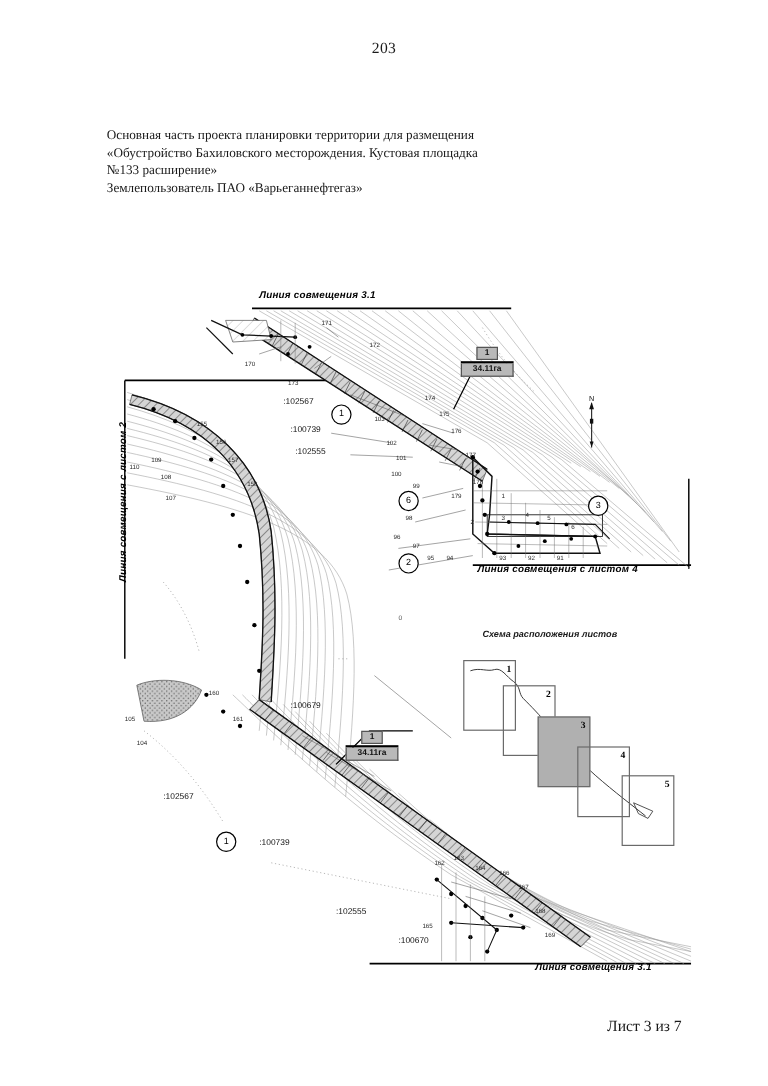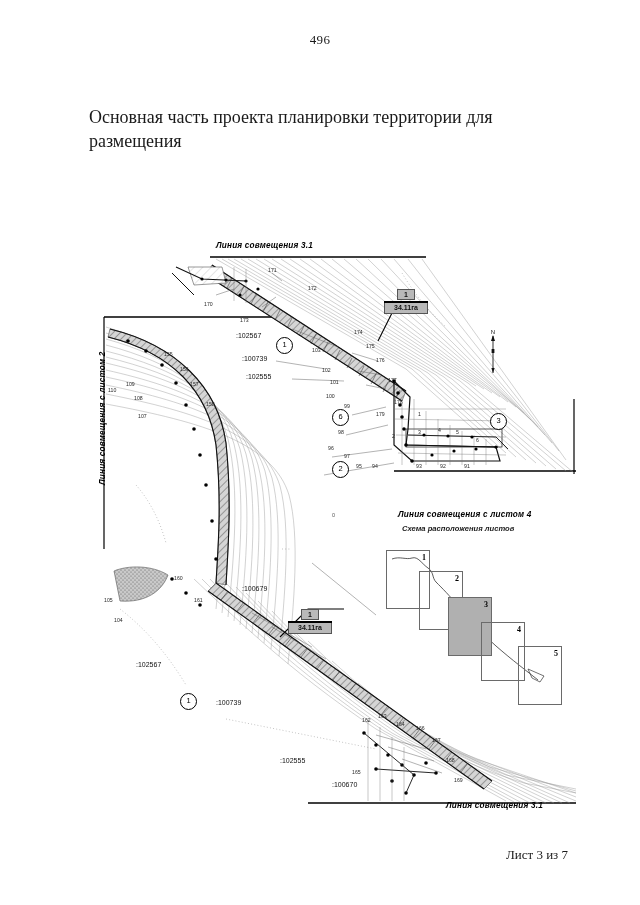--- a/index.html
+++ b/index.html
@@ -32,21 +32,21 @@
     right: 72px;
     font-size: 13px;
   }
 
   
   .title-block {
     position: absolute;
     top: 106px;
     left: 89px;
     width: 470px;
-    font-size: 18px;
+    font-size: 11px;
     line-height: 1.33;
   }
   .title-block p { margin: 0; }
 
   
   .drawing {
     position: absolute;
     top: 249px;
     left: 76px;
     width: 500px;
@@ -157,24 +157,27 @@
     top: 2px; right: 3px;
     font-family: "Liberation Serif", serif;
     font-weight: bold;
     font-size: 8px;
     color: #000;
   }
 </style>
 </head>
 <body>
 
-<div class="page-number">496</div>
+<div class="page-number">203</div>
 
 <div class="title-block">
   <p>Основная часть проекта планировки территории для размещения</p>
+  <p>«Обустройство Бахиловского месторождения. Кустовая площадка</p>
+  <p>№133 расширение»</p>
+  <p>Землепользователь ПАО «Варьеганнефтегаз»</p>
 </div>
 
 <div class="drawing">
 
   <svg width="500" height="580" viewBox="0 0 500 580" xmlns="http://www.w3.org/2000/svg">
     <defs>
       <pattern id="stip" width="4" height="4" patternUnits="userSpaceOnUse">
         <rect width="4" height="4" fill="#c9c9c9"></rect>
         <circle cx="1" cy="1" r="0.55" fill="#555"></circle>
         <circle cx="3" cy="3" r="0.55" fill="#555"></circle>
@@ -447,21 +450,21 @@
       <path d="M60 236 C74 252 84 272 90 294"></path>
       <path d="M326 24 C338 44 352 62 370 78"></path>
       <path d="M206 300 L214 300"></path>
     </g>
 
     <text x="256" y="268" font-family="Liberation Sans, sans-serif" font-size="5.5" fill="#555">0</text>
   </svg>
 
   <span class="cap s8" style="position:absolute; left:140px; top:-8px;">Линия совмещения 3.1</span>
 
-  <span class="cap s8" style="position:absolute; left:322px; top:221px;margin-top:40px;">Линия совмещения с листом 4</span>
+  <span class="cap s8" style="position:absolute; left:322px; top:221px;">Линия совмещения с листом 4</span>
 
   <span class="cap s8" style="position:absolute; left:370px; top:552px;">Линия совмещения 3.1</span>
 
   <span class="cap s8 v-cap" style="left:22px; top:236px;">Линия совмещения с листом 2</span>
 
   <div style="position:absolute; left:412px; top:78px; width:10px; height:48px;">
     <svg width="10" height="48" viewBox="0 0 10 48" xmlns="http://www.w3.org/2000/svg">
       <text x="5" y="7" font-family="Liberation Sans, sans-serif" font-size="6" text-anchor="middle" fill="#111">N</text>
       <line x1="5" y1="9" x2="5" y2="46" stroke="#333" stroke-width="1"></line>
       <polygon points="5,8 3,14 7,14" fill="#111"></polygon>

